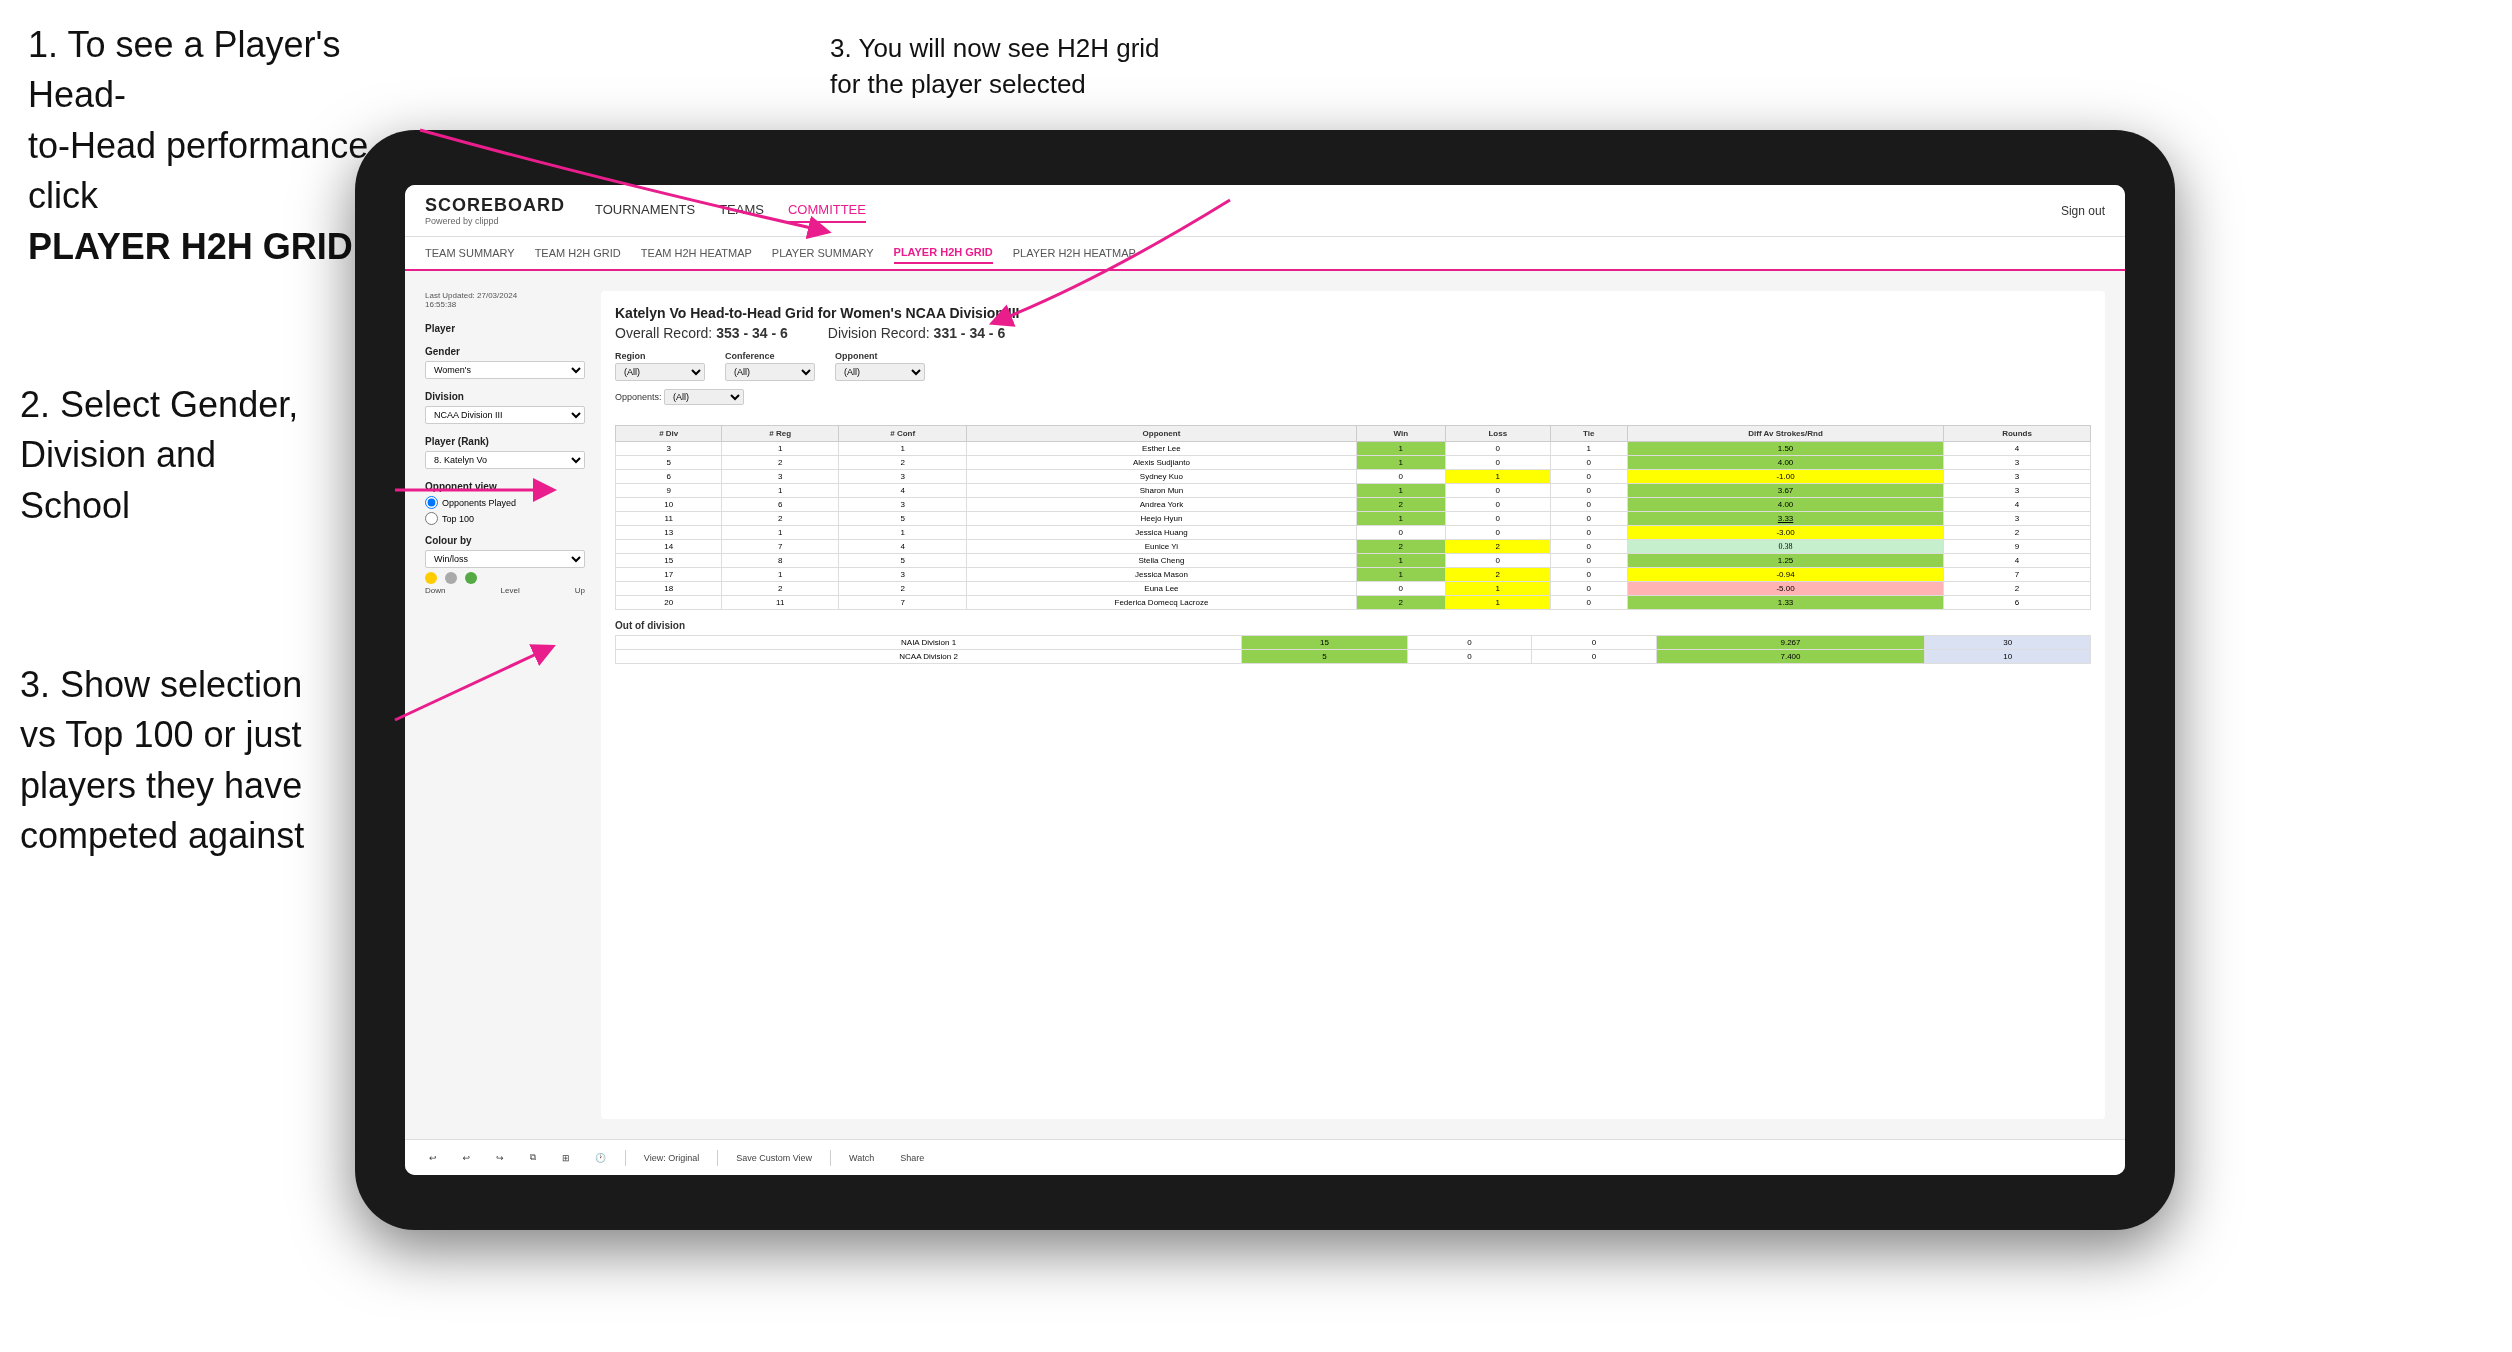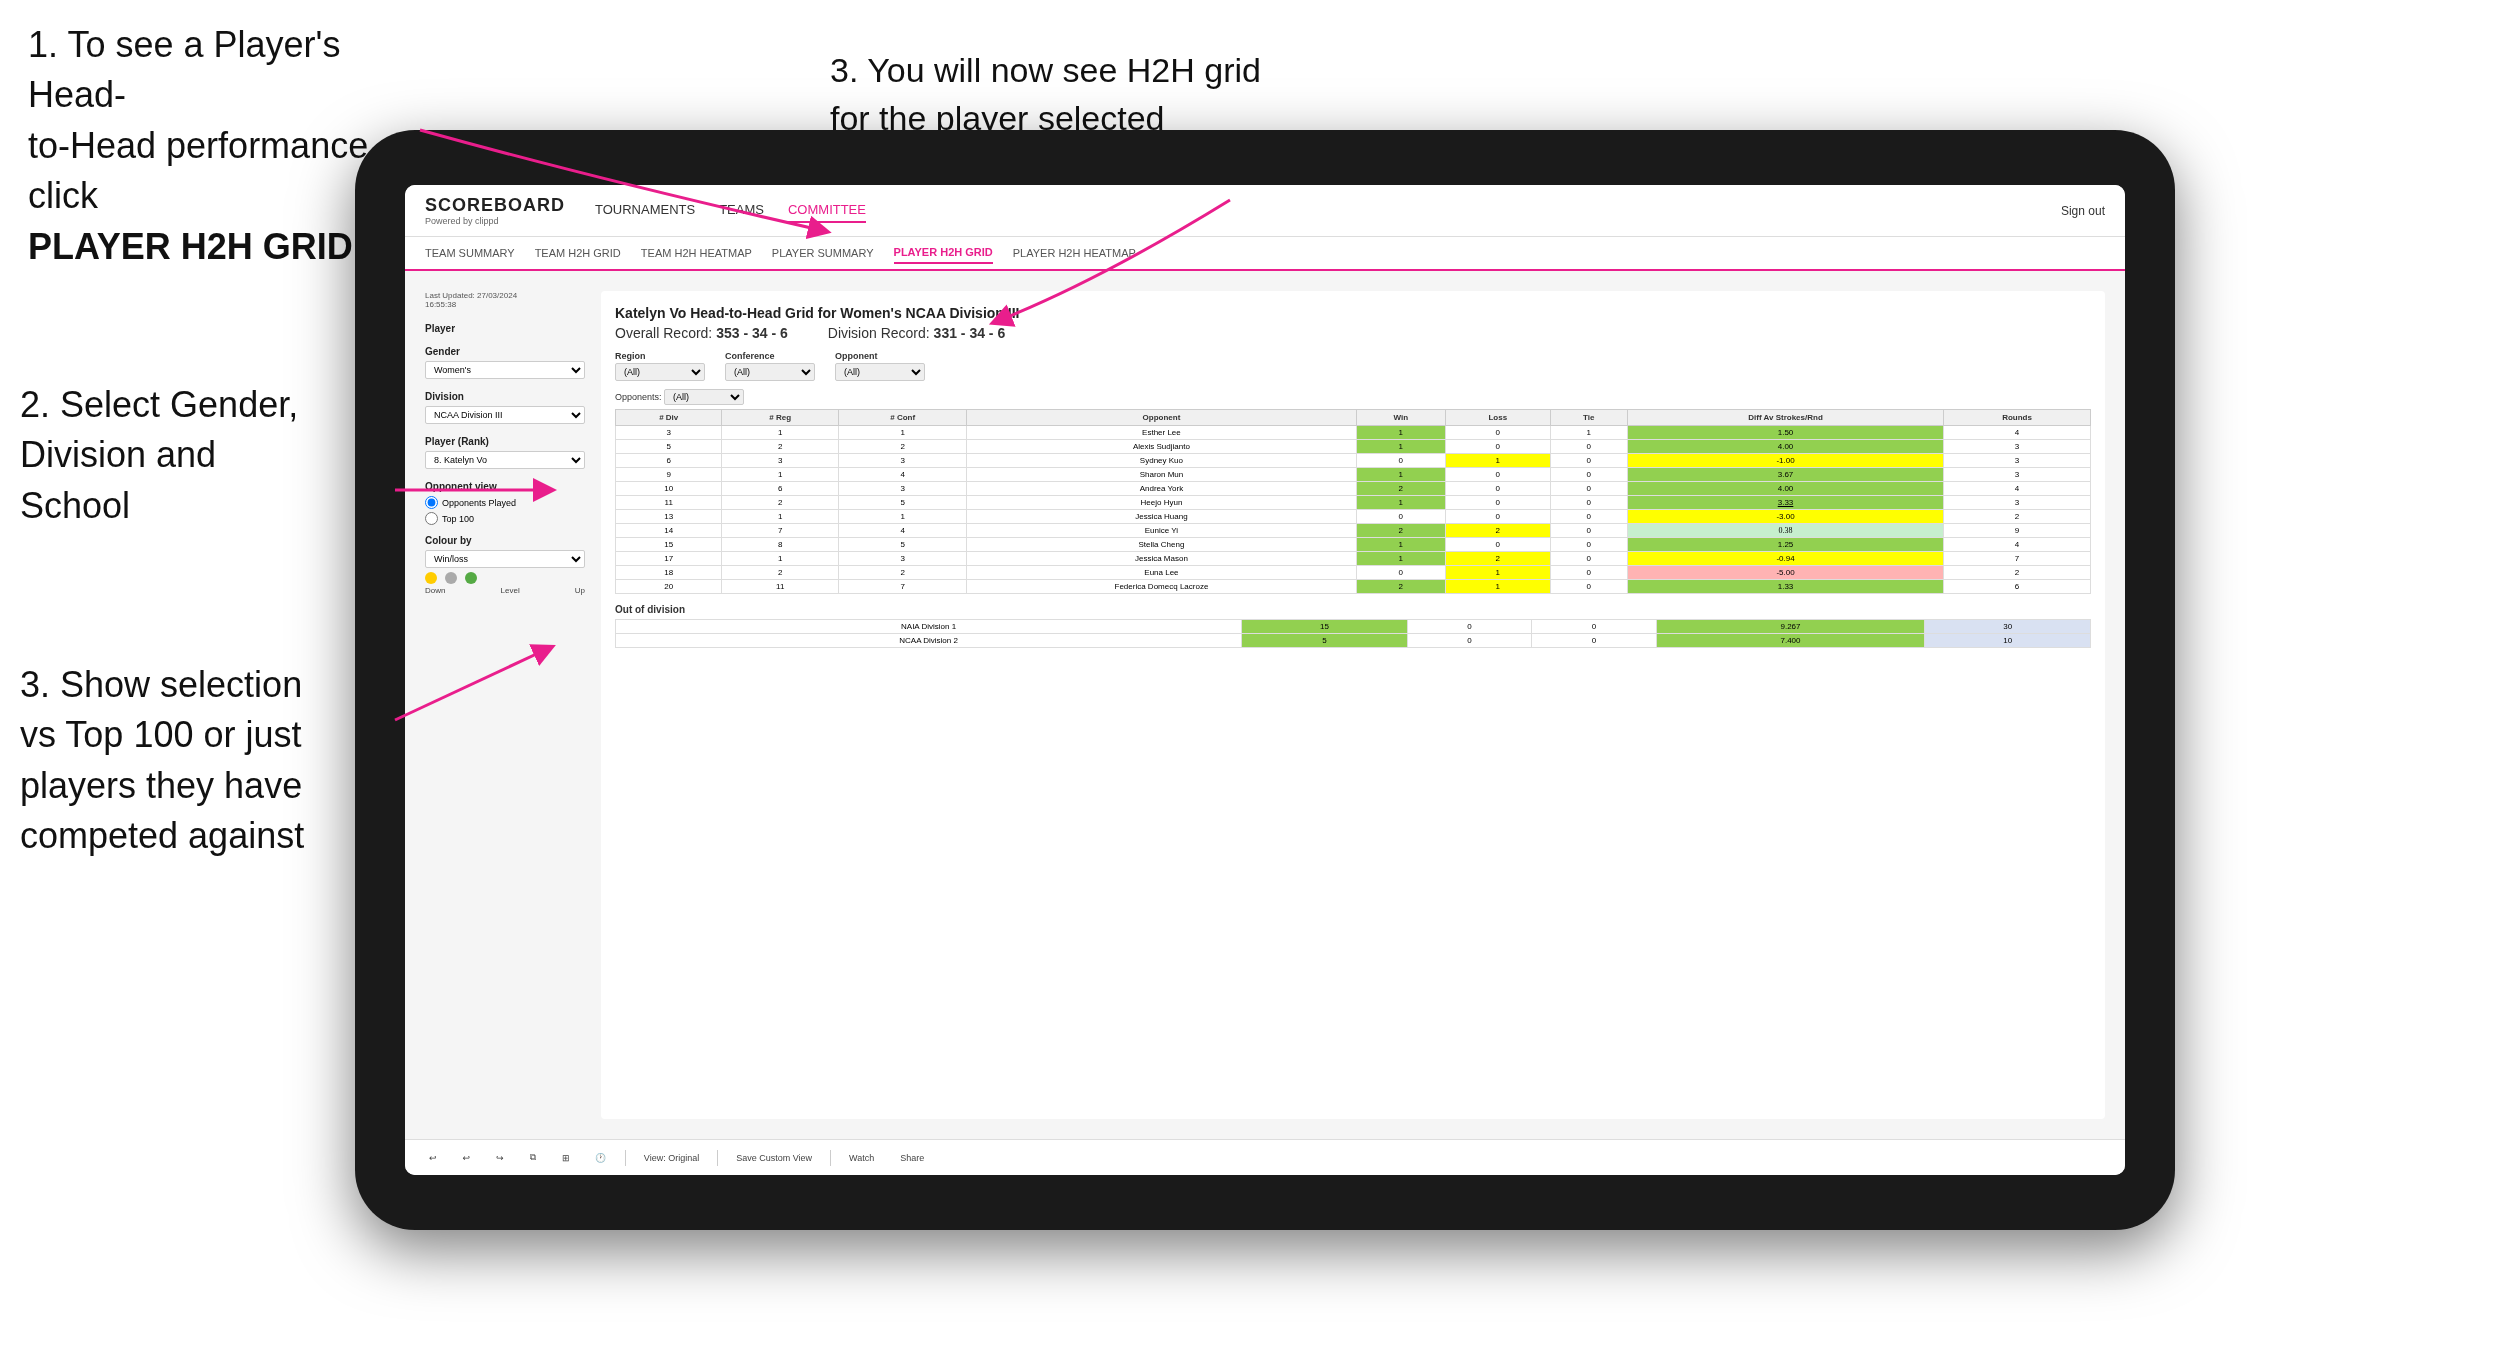--- a/index.html
+++ b/index.html
@@ -15,21 +15,21 @@
     
     .instruction-block {
       position: absolute;
       font-size: 36px;
       line-height: 1.4;
       color: #111;
     }
     .instruction-1 { top: 20px; left: 28px; width: 420px; }
     .instruction-2 { top: 380px; left: 20px; width: 380px; }
     .instruction-3-left { top: 660px; left: 20px; width: 400px; }
-    .instruction-3-right { top: 30px; left: 830px; width: 600px; font-size: 34px; margin-top: 17px; }
+    .instruction-3-right { top: 30px; left: 830px; width: 600px; font-size: 26px; }
 
     .instruction-block b { font-weight: 900; }
 
     
     .tablet-frame {
       position: absolute;
       top: 130px;
       left: 355px;
       width: 1820px;
       height: 1100px;
@@ -445,21 +445,21 @@
               <option>(All)</option>
             </select>
           </div>
           <div class="filter-group">
             <span class="filter-group-label">Opponent</span>
             <select style="font-size:9px;padding:2px 4px;border:1px solid #ccc;border-radius:2px;width:90px;">
               <option>(All)</option>
             </select>
           </div>
         </div>
-        <div style="font-size:9px;color:#333;margin-bottom:4px;">
+        <div style="font-size:9px;color:#333;margin-bottom:20px;">
           <span>Opponents:</span>
           <select style="font-size:9px;padding:1px 4px;border:1px solid #ccc;border-radius:2px;width:80px;">
             <option>(All)</option>
           </select>
         </div>
 
         <table class="data-table">
           <thead>
             <tr>
               <th># Div</th>

